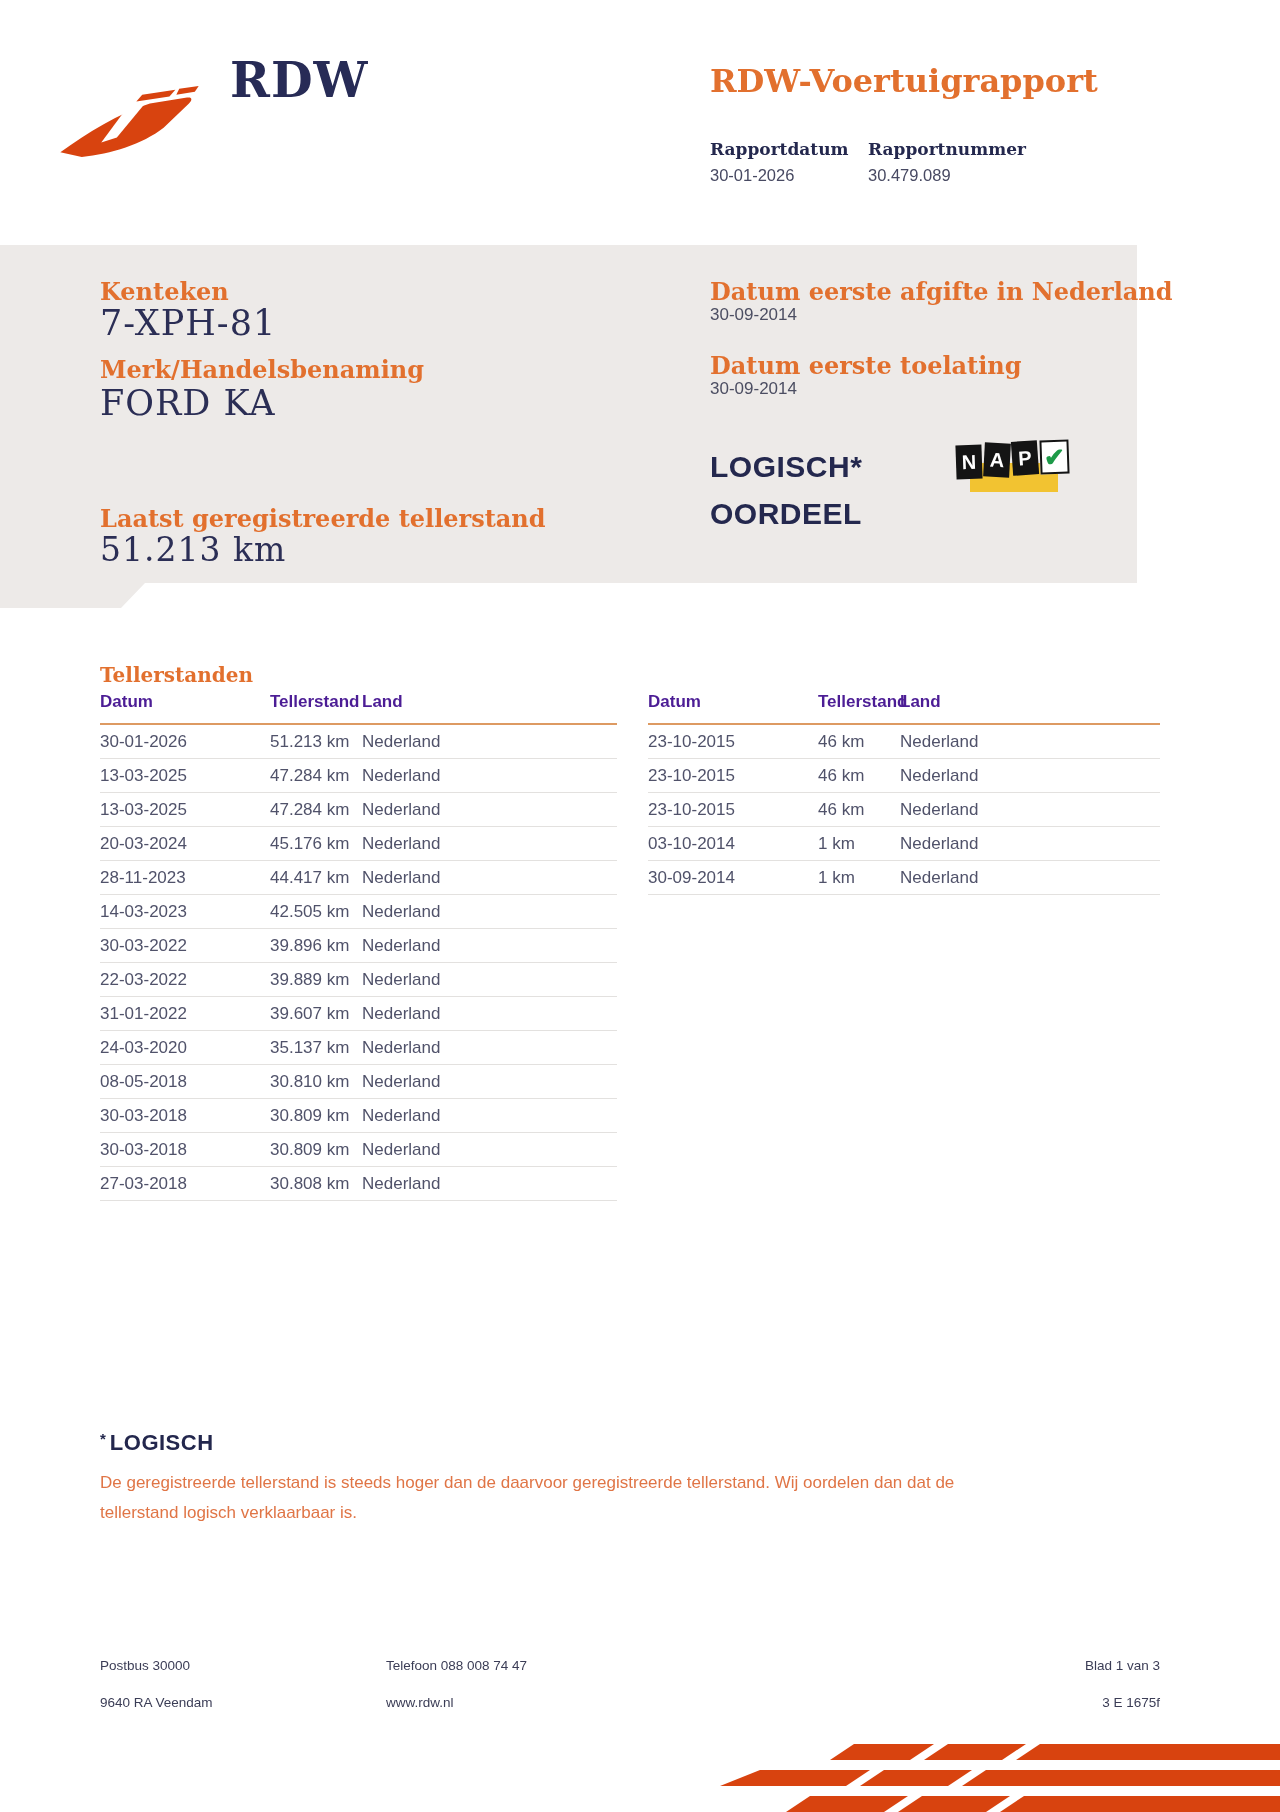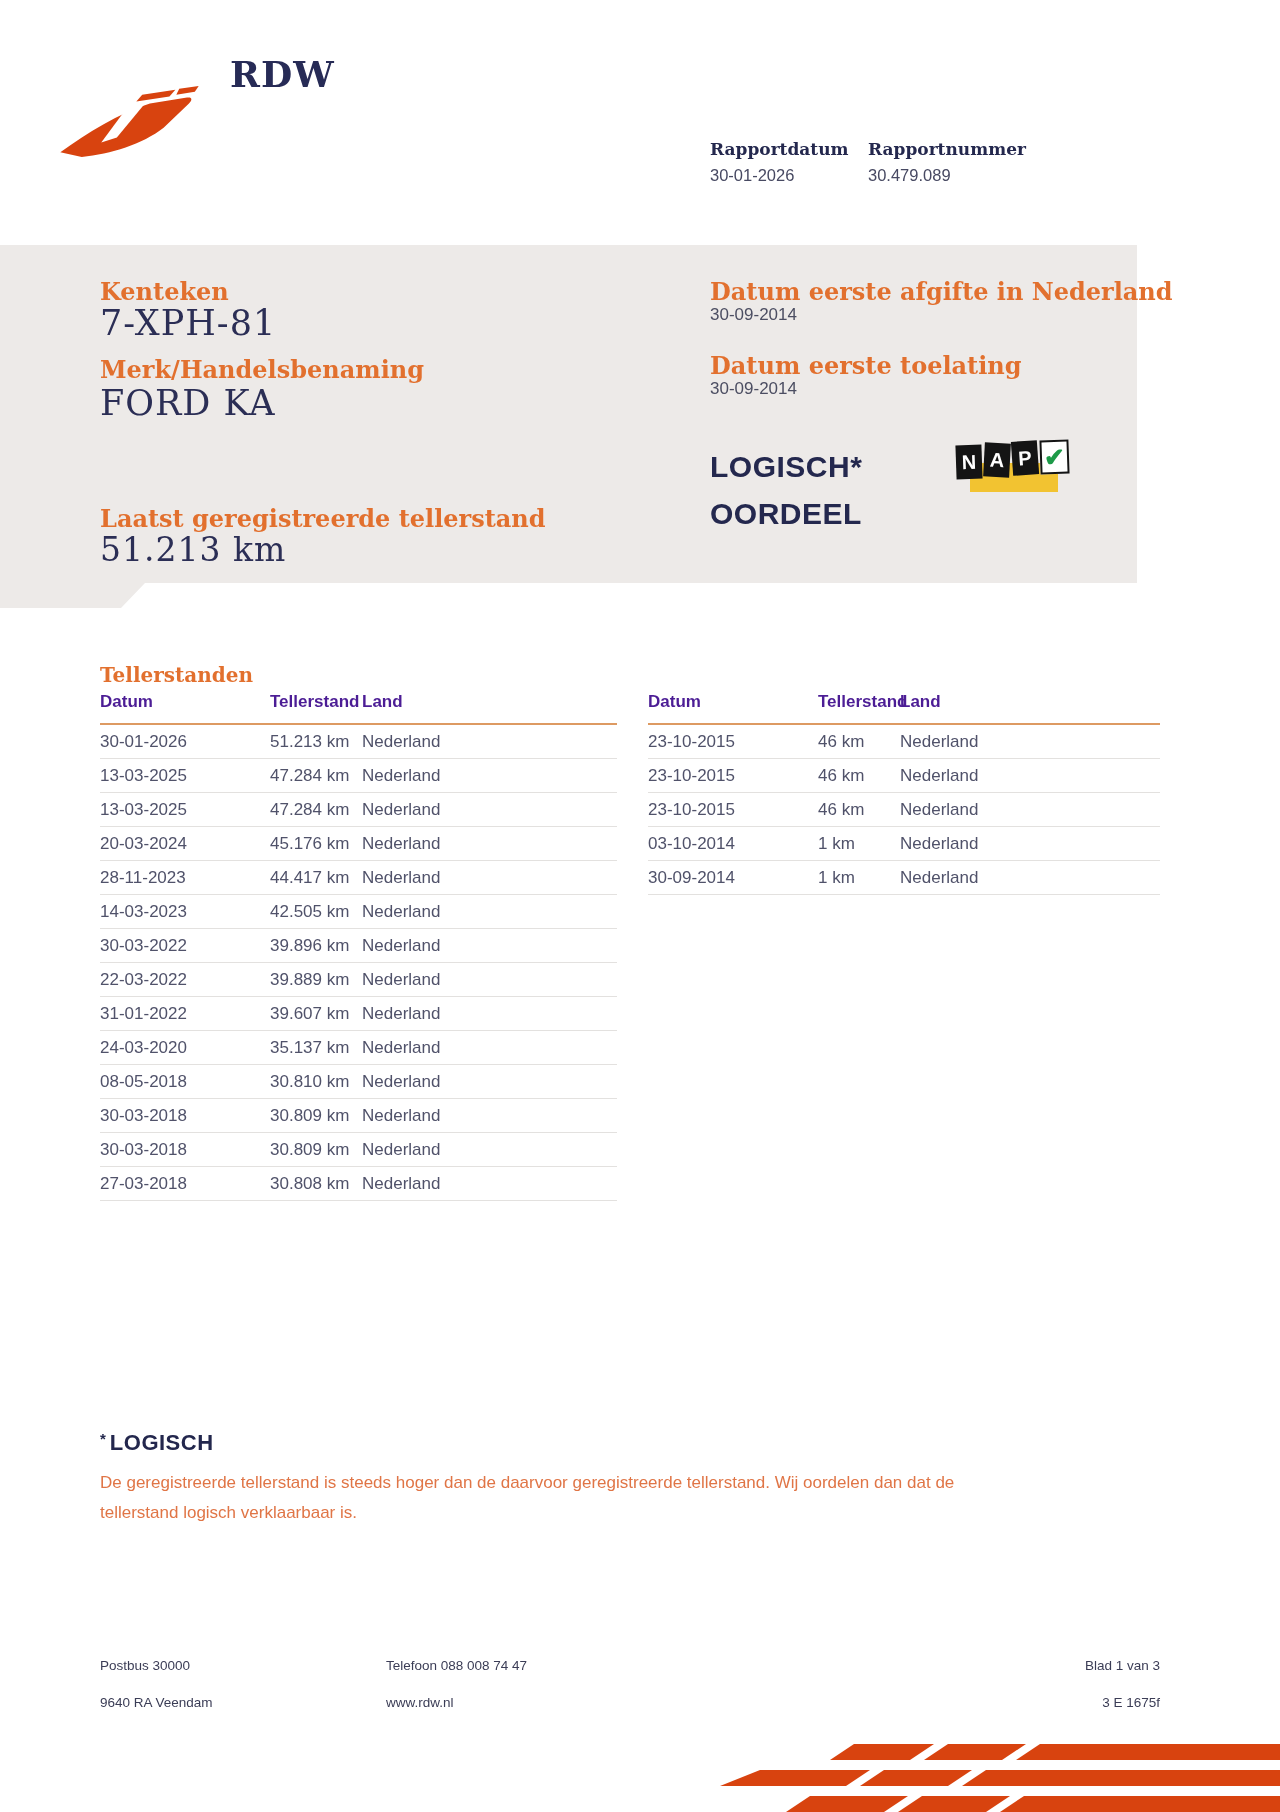--- a/index.html
+++ b/index.html
@@ -15,21 +15,21 @@
     --nap-green:#1d9a48;
   }
   *{margin:0;padding:0;box-sizing:border-box;}
   html,body{background:#fff;}
   body{font-family:"Liberation Sans",sans-serif;}
   .page{position:relative;width:1280px;height:1812px;background:#ffffff;overflow:hidden;}
 
   
   .feather{position:absolute;left:58px;top:82px;}
   .brand-text{position:absolute;left:230px;top:56px;font-family:"DejaVu Serif",serif;
-    font-weight:bold;font-size:36px;line-height:1;color:#272b56;letter-spacing:1px;}
+    font-weight:bold;font-size:48px;line-height:1;color:#272b56;letter-spacing:1px;}
   .doc-title{position:absolute;left:710px;top:64px;font-family:"DejaVu Serif",serif;
     font-weight:bold;font-size:32px;color:var(--orange);line-height:1.1;}
   .meta-label{position:absolute;top:139px;font-family:"DejaVu Serif",serif;font-weight:bold;
     font-size:17px;color:var(--navy);text-align:center;}
   .meta-value{position:absolute;top:166px;font-size:16.5px;color:#474962;}
   .col-a{left:710px;} .col-b{left:868px;}
 
   
   .panel{position:absolute;left:0;top:245px;width:1137px;height:363px;background:var(--panel);
     clip-path:polygon(0 0,100% 0,100% 338px,145px 338px,121px 363px,0 363px);}
@@ -87,20 +87,21 @@
 <div class="page">
 
   <svg class="feather" width="145" height="76" viewBox="0 0 148 78" xmlns="http://www.w3.org/2000/svg">
     <path fill="#d8430f" d="M132,16 C137,15 138,18 134,22 L108,47 C86,64 54,74 24,77 L2,72 C30,52 62,32 94,22 Z"></path>
     <polygon fill="#ffffff" points="70,27 88,23 60,57 44,62"></polygon>
     <polygon fill="#d8430f" points="86,13 120,8 114,15 80,20"></polygon>
     <polygon fill="#d8430f" points="124,7 144,4 140,10 121,13"></polygon>
   </svg>
   <div class="brand-text">RDW</div>
 
+  <h1 class="doc-title">RDW-Voertuigrapport</h1>
   <div class="meta-label col-a">Rapportdatum</div>
   <div class="meta-label col-b">Rapportnummer</div>
   <div class="meta-value col-a">30-01-2026</div>
   <div class="meta-value col-b">30.479.089</div>
 
   <div class="panel"></div>
 
   <div class="f-label" style="left:100px;top:277px">Kenteken</div>
   <div class="f-serif" style="left:100px;top:303px">7-XPH-81</div>
   <div class="f-label" style="left:100px;top:355px">Merk/Handelsbenaming</div>

